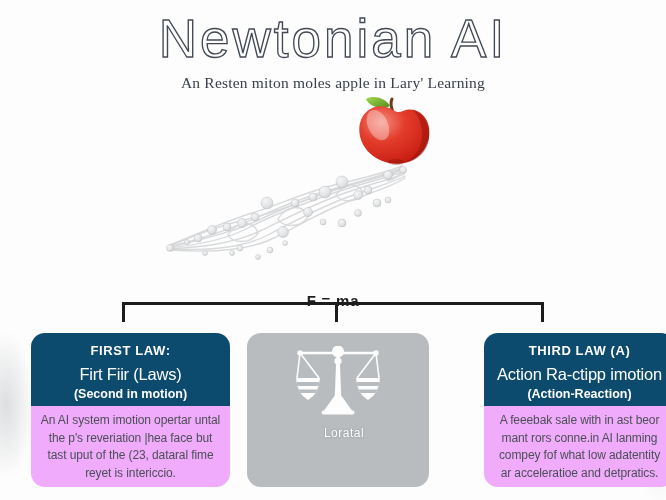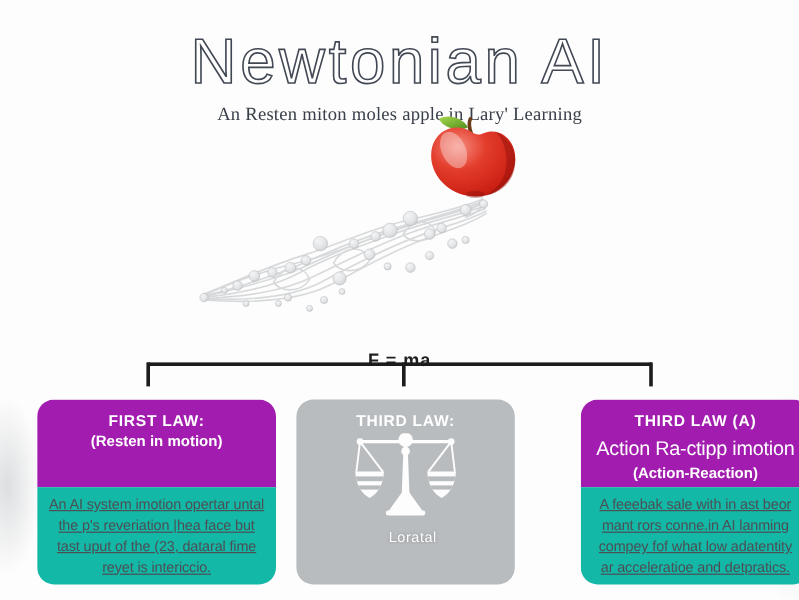--- a/index.html
+++ b/index.html
@@ -9,21 +9,21 @@
   }
   
   .blob{position:absolute;pointer-events:none;}
   .blob-left{left:-22px;top:330px;width:56px;height:150px;
     background:radial-gradient(ellipse at center,rgba(168,172,176,.38),rgba(168,172,176,0) 70%);}
   .blob-right{right:-18px;top:325px;width:52px;height:180px;
     background:radial-gradient(ellipse at center,rgba(168,172,176,.34),rgba(168,172,176,0) 70%);}
 
   .masthead{position:absolute;left:0;top:0;width:666px;text-align:center;}
   .title{
-    margin:0;padding-top:22px;
+    margin:0;padding-top:9px;
     font-size:53px;font-weight:400;letter-spacing:3px;line-height:60px;
     color:#ffffff;-webkit-text-stroke:1.35px #424955;
   }
   .subtitle{
     margin:5px 0 0 0;font-size:15.5px;font-weight:500;letter-spacing:.2px;
     color:#3a404a;
     font-family:Liberation Serif, serif;
   }
 
   .art{position:absolute;left:150px;top:95px;}
@@ -38,32 +38,32 @@
 
   .card{
     position:absolute;top:333px;height:154px;border-radius:14px;overflow:hidden;
     display:flex;flex-direction:column;text-align:center;
   }
   .card-1{left:31px;width:199px;}
   .card-2{left:247px;width:182px;background:#b9bcbe;}
   .card-3{left:448px;width:191px;margin-left:36px;}
 
   .card-head{
-    flex:0 0 73px;background:#a21caf;color:#ffffff;
+    flex:0 0 73px;background:#0c4a6e;color:#ffffff;
     padding-top:10px;box-sizing:border-box;
   }
   .card-2 .card-head{background:transparent;flex:0 0 auto;}
   .card-heading{font-size:13px;font-weight:700;letter-spacing:.6px;line-height:15px;}
   .card-title{font-size:16.5px;font-weight:500;letter-spacing:-.2px;line-height:20px;margin-top:6px;white-space:nowrap;}
   .card-sub{font-size:12.5px;font-weight:600;line-height:15px;margin-top:3px;}
 
   .card-body{
-    flex:1;background:#14b8a6;color:#4b4f55;
+    flex:1;background:#f0abfc;color:#4b4f55;
     display:flex;align-items:center;justify-content:center;
-    padding:6px 9px;box-sizing:border-box;text-decoration:underline;
+    padding:6px 9px;box-sizing:border-box;
   }
   .card-body p{margin:0;font-size:12px;line-height:17.5px;letter-spacing:-.1px;}
 
   .scale-wrap{margin-top:3px;line-height:0;}
   .card-caption{
     margin-top:4px;font-size:12px;letter-spacing:.5px;color:#ffffff;
     text-shadow:0 0 2px rgba(125,128,132,.9);
     padding-left:12px;
   }
 </style>
@@ -158,30 +158,30 @@
 
   <div class="formula">F = ma</div>
   <div class="bracket-h"></div>
   <div class="tick tick-1"></div>
   <div class="tick tick-2"></div>
   <div class="tick tick-3"></div>
 
   <section class="card card-1">
     <div class="card-head">
       <div class="card-heading">FIRST LAW:</div>
-      <div class="card-sub">(Resten in motion)</div>
+      <div class="card-title">Firt Fiir (Laws)</div>
+      <div class="card-sub">(Second in motion)</div>
     </div>
     <div class="card-body">
       <p>An AI system imotion opertar untal the p's reveriation |hea face but tast uput of the (23, dataral fime reyet is intericcio.</p>
     </div>
   </section>
 
   <section class="card card-2">
     <div class="card-head">
-      <div class="card-heading">THIRD LAW:</div>
     </div>
     <div class="scale-wrap">
       <svg width="88" height="76" viewBox="0 0 88 76">
         <defs>
           <clipPath id="pans">
             <path d="M2,32 L26,32 Q25,48 14,54 Q3,48 2,32 Z"></path>
             <path d="M62,32 L86,32 Q85,48 74,54 Q63,48 62,32 Z"></path>
           </clipPath>
         </defs>
         <g stroke="#fdfdfe" stroke-width="1.6" fill="none">

